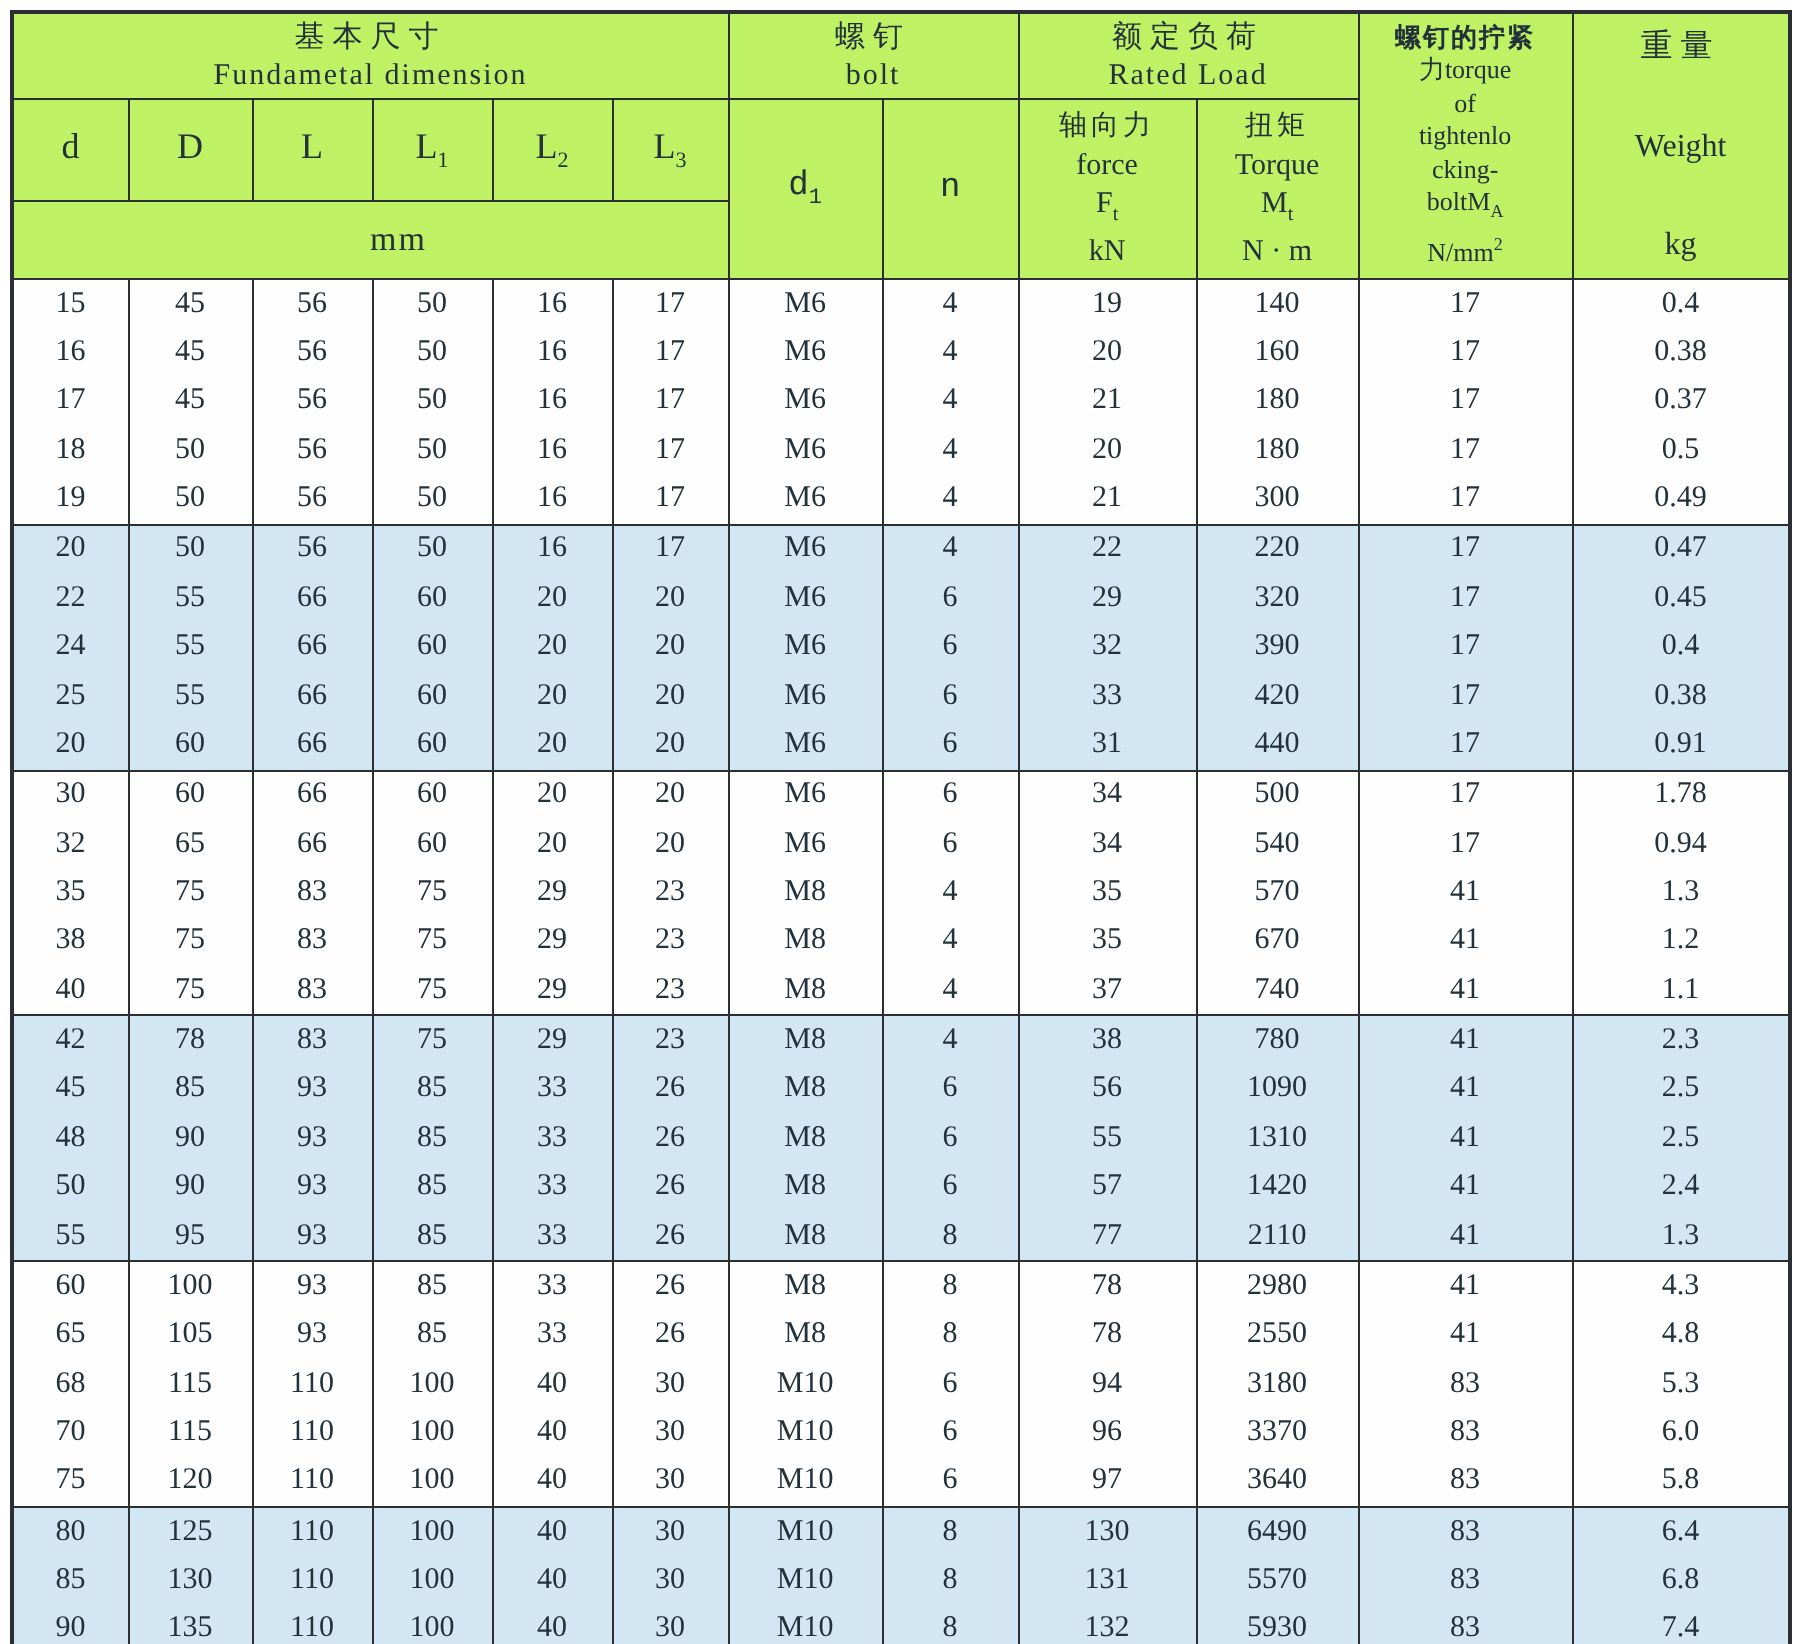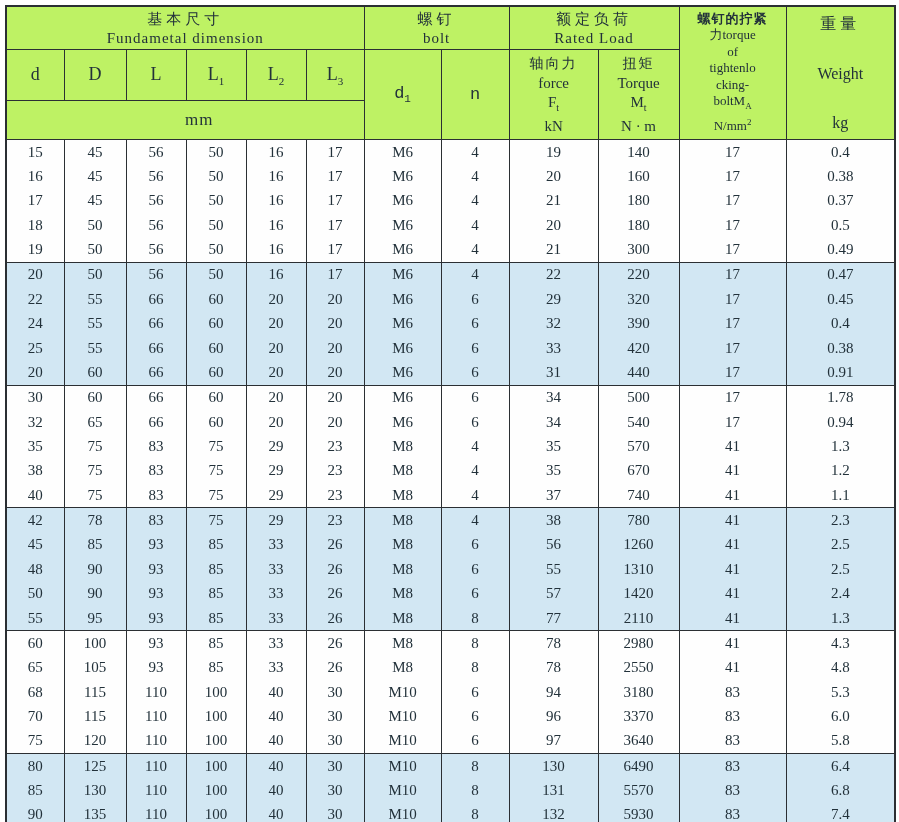--- a/index.html
+++ b/index.html
@@ -357,21 +357,21 @@
       <tr class="shaded">
         <td>45</td>
         <td>85</td>
         <td>93</td>
         <td>85</td>
         <td>33</td>
         <td>26</td>
         <td>M8</td>
         <td>6</td>
         <td>56</td>
-        <td>1260</td>
+        <td>1090</td>
         <td>41</td>
         <td>2.5</td>
       </tr>
       <tr class="shaded">
         <td>48</td>
         <td>90</td>
         <td>93</td>
         <td>85</td>
         <td>33</td>
         <td>26</td>

